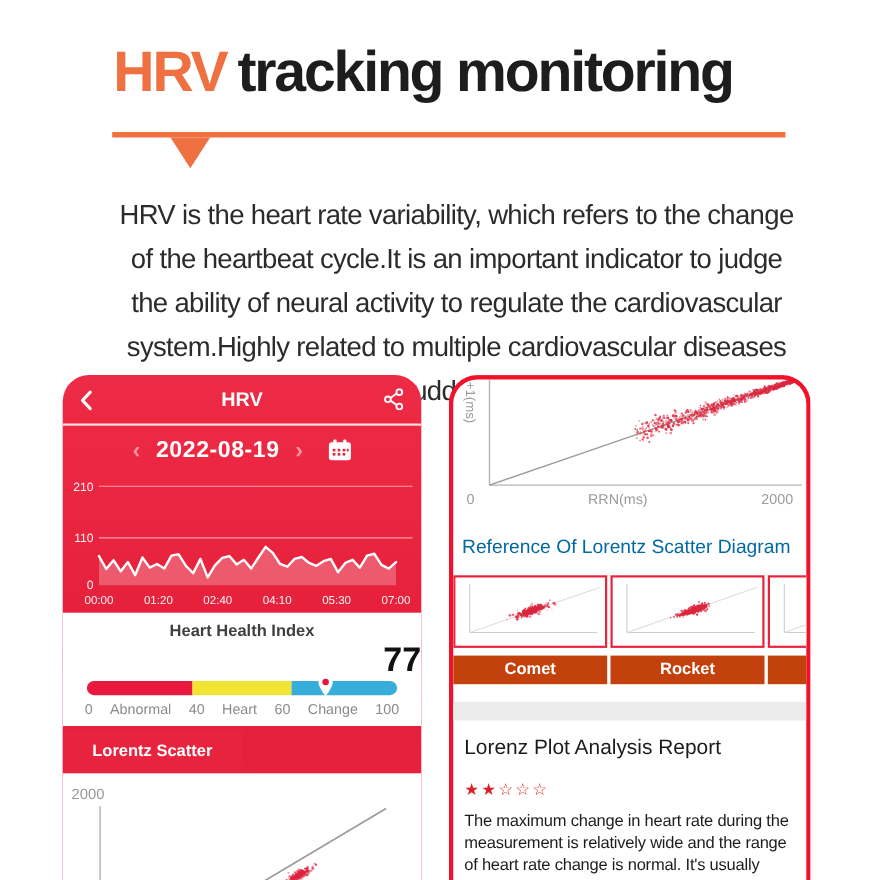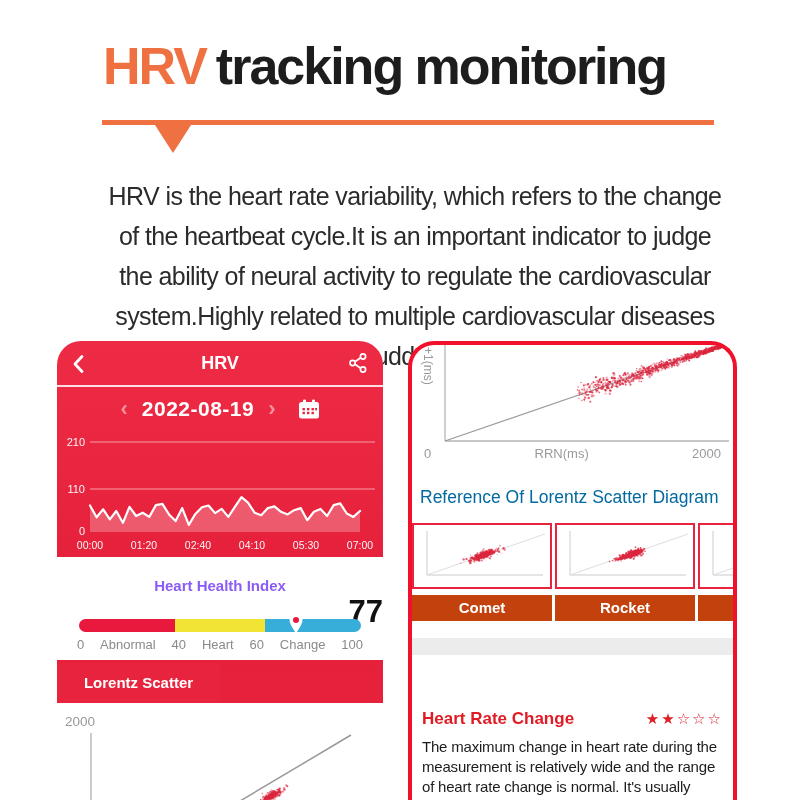--- a/index.html
+++ b/index.html
@@ -33,21 +33,21 @@
   .lp-sep { position:absolute; top:44px; left:0; width:100%; height:2px;
     background:rgba(255,255,255,.85); }
   .date-row { position:absolute; top:50px; left:0; width:100%; height:36px; display:flex;
     align-items:center; justify-content:center; gap:14px; }
   .date-chev { color:#f4929f; font-size:22px; font-weight:bold; line-height:1; cursor:pointer; }
   .date-label { color:#fff; font-size:21px; font-weight:bold; letter-spacing:.5px; }
   .cal-icon { margin-left:8px; cursor:pointer; }
   .hrv-line-chart { position:absolute; top:90px; left:0; }
 
   .hhi-card { position:absolute; top:216px; left:0; width:100%; height:103px; background:#fff; }
-  .hhi-title { text-align:center; margin-top:20px; color:#8b5cf6; font-size:15px; font-weight:bold; }
+  .hhi-title { text-align:center; margin-top:8px; color:#404040; font-size:15px; font-weight:bold; }
   .hhi-value { text-align:right; margin-top:1px; color:#111; font-size:31px; font-weight:bold;
     line-height:33px; }
   .gauge { position:absolute; left:22px; right:22px; top:62px; height:13px; border-radius:7px;
     overflow:visible; display:flex; }
   .gauge .seg { height:100%; }
   .seg.red { width:34%; background:#e8193c; border-radius:7px 0 0 7px; }
   .seg.yellow { width:32%; background:#f2e434; }
   .seg.blue { width:34%; background:#36aed9; border-radius:0 7px 7px 0; }
   .gauge-pin { position:absolute; top:-6px; }
   .gauge-labels { position:absolute; left:20px; right:20px; top:80px; display:flex;
@@ -3055,18 +3055,18 @@
           <circle cx="75.1" cy="26.9" r="1.08" fill="#dc2840" opacity="0.85"></circle>
           <circle cx="66.1" cy="30.3" r="0.69" fill="#dc2840" opacity="0.59"></circle>
           <circle cx="68.6" cy="29.7" r="0.76" fill="#dc2840" opacity="0.78"></circle>
           <circle cx="65.7" cy="30.9" r="0.81" fill="#dc2840" opacity="0.43"></circle>
         </svg>
       <div class="thumb-label"></div>
     </div>
   </div>
 
   <div class="gray-band"></div>
+  <div class="rp-report-title">Lorenz Plot Analysis Report</div>
   <div class="rp-section-row">
-    <span class="rp-section-title">Heart Rate Change</span>
     <span class="stars" id="stars"><span>★</span><span>★</span><span>☆</span><span>☆</span><span>☆</span></span>
   </div>
   <div class="rp-body">The maximum change in heart rate during the measurement is relatively wide and the range of heart rate change is normal. It's usually caused by staying up late and insomnia. It is advised to</div>
 </div>
 
 </body></html>

